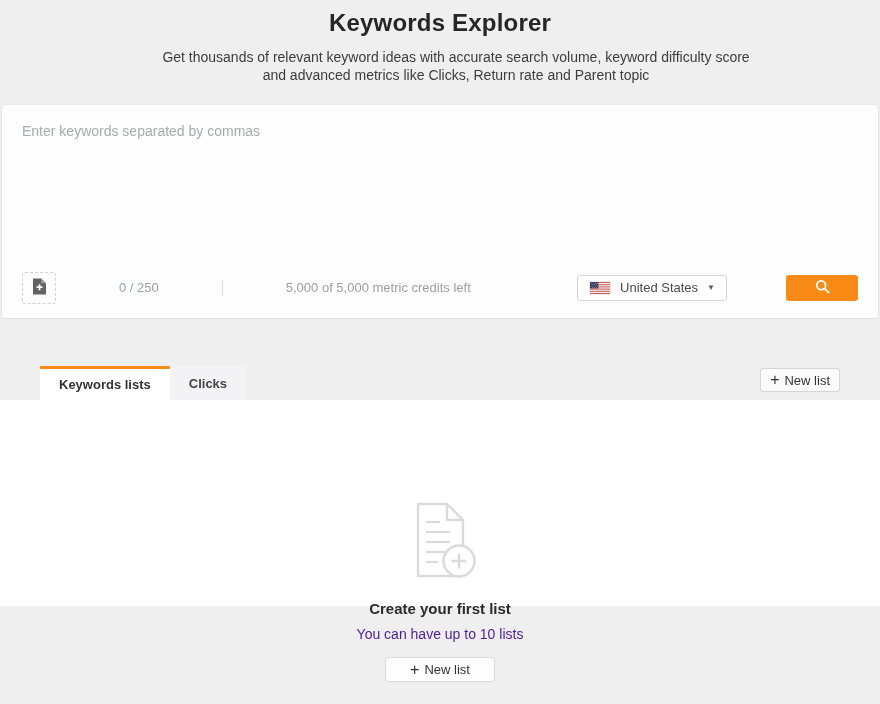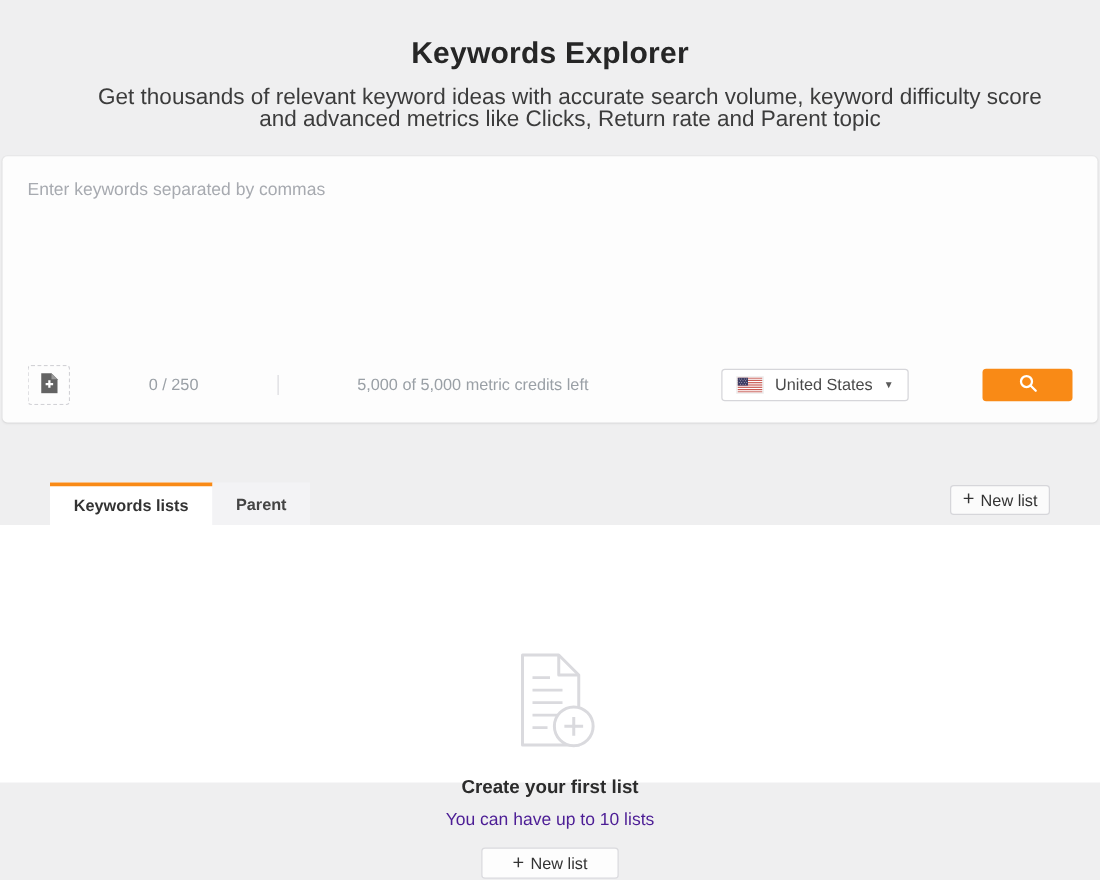--- a/index.html
+++ b/index.html
@@ -4,30 +4,30 @@
 <style>
   * { margin: 0; padding: 0; box-sizing: border-box; }
   html, body { width: 880px; height: 704px; overflow: hidden; }
   body {
     font-family: "Liberation Sans", sans-serif;
     background: #efeff0;
     color: #333;
   }
 
   
-  .page-header { text-align: center; padding-top: 29px; }
+  .page-header { text-align: center; padding-top: 9px; }
   .page-title {
     font-size: 24px;
     font-weight: bold;
     color: #262626;
     letter-spacing: 0.2px;
   }
   .page-subtitle {
     margin-top: 11px;
-    font-size: 18px;
+    font-size: 14px;
     line-height: 18px;
     color: #3c3c3c;
     margin-left: 32px;
   }
 
   
   .search-card {
     width: 876px;
     height: 213px;
     margin: 21px auto 0 auto;
@@ -242,21 +242,21 @@
           <circle cx="6.2" cy="6.2" r="4.4" stroke="#ffffff" stroke-width="1.8"></circle>
           <path d="M9.6 9.6 L13.6 13.6" stroke="#ffffff" stroke-width="1.8" stroke-linecap="round"></path>
         </svg>
       </span>
     </button>
   </div>
 </div>
 
 <div class="tabs-row">
   <div class="tab active">Keywords lists</div>
-  <div class="tab inactive">Parent</div>
+  <div class="tab inactive">Clicks</div>
   <button class="new-list-button">
     <span class="plus-glyph">+</span>
     <span>New list</span>
   </button>
 </div>
 
 <div class="content-panel">
   <div class="empty-state">
     <span class="empty-icon">
       <svg width="76" height="80" viewBox="0 0 76 80" fill="none">

